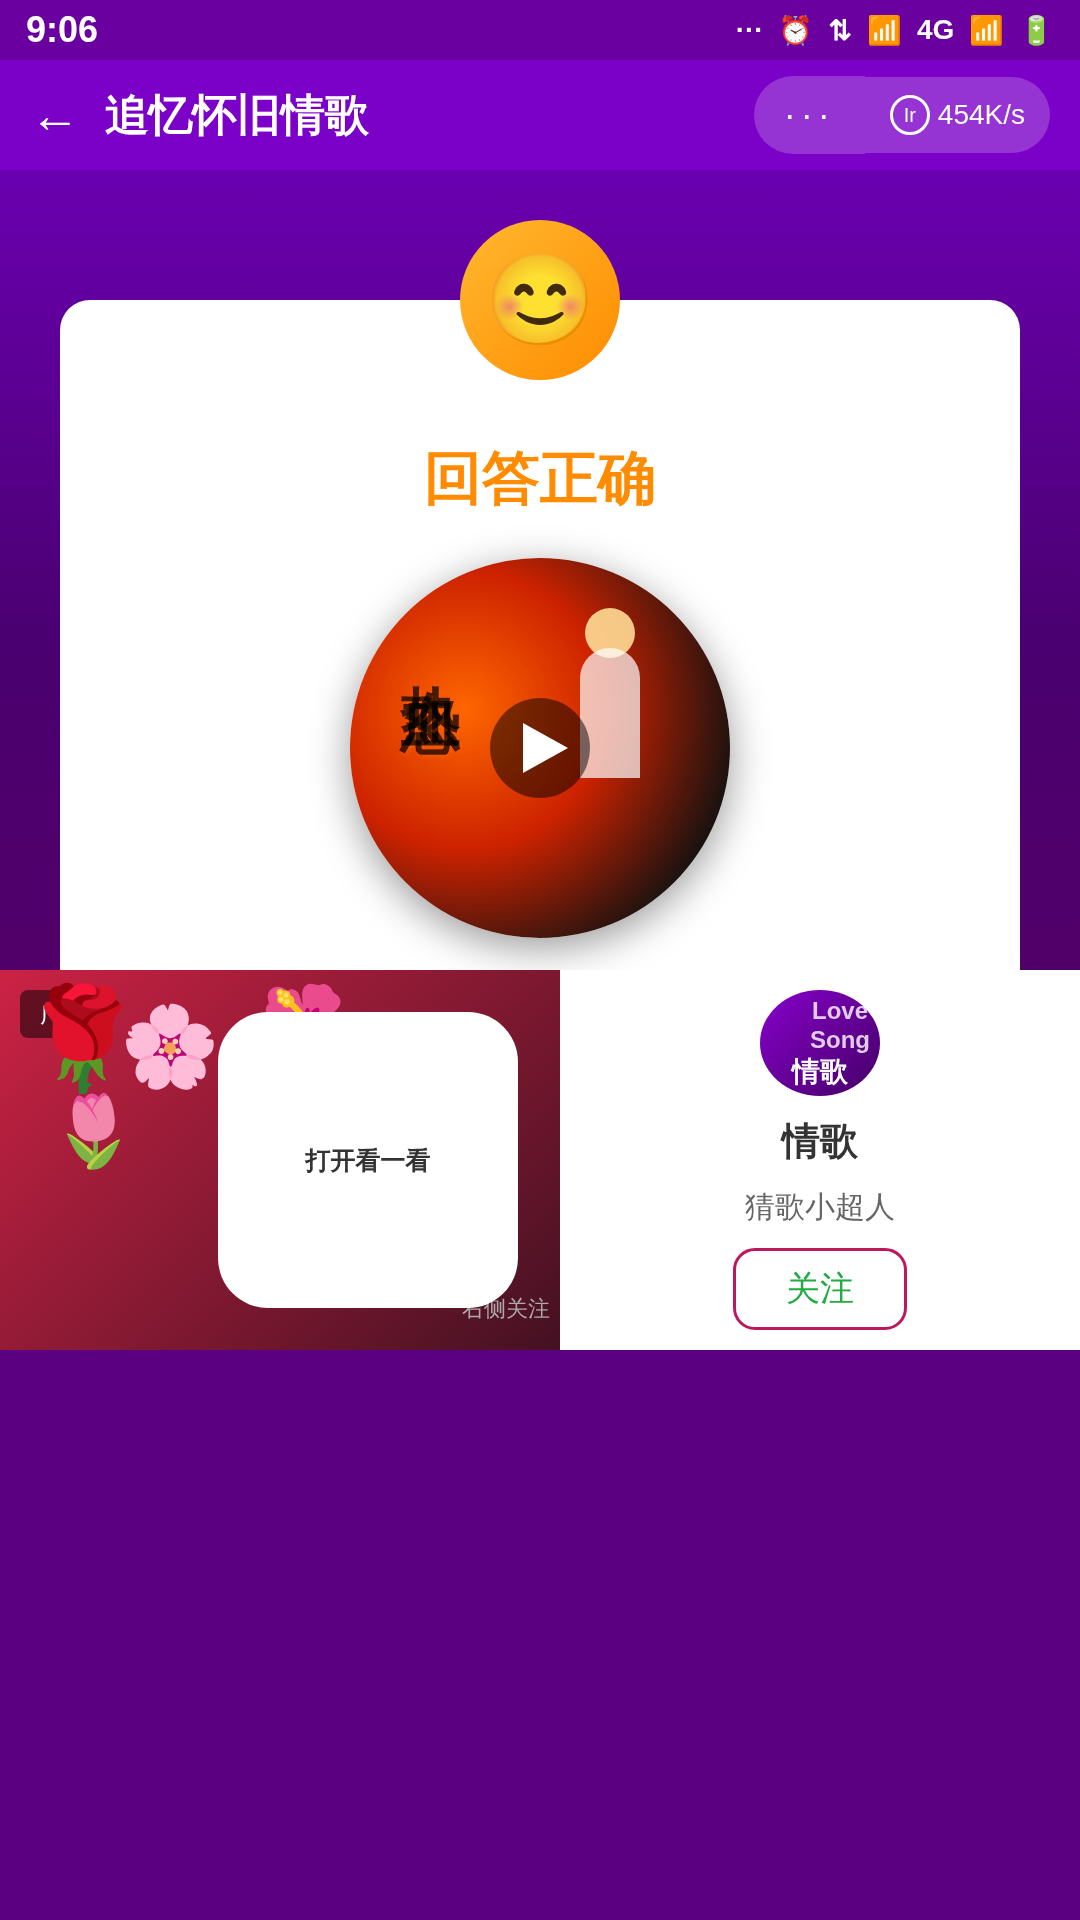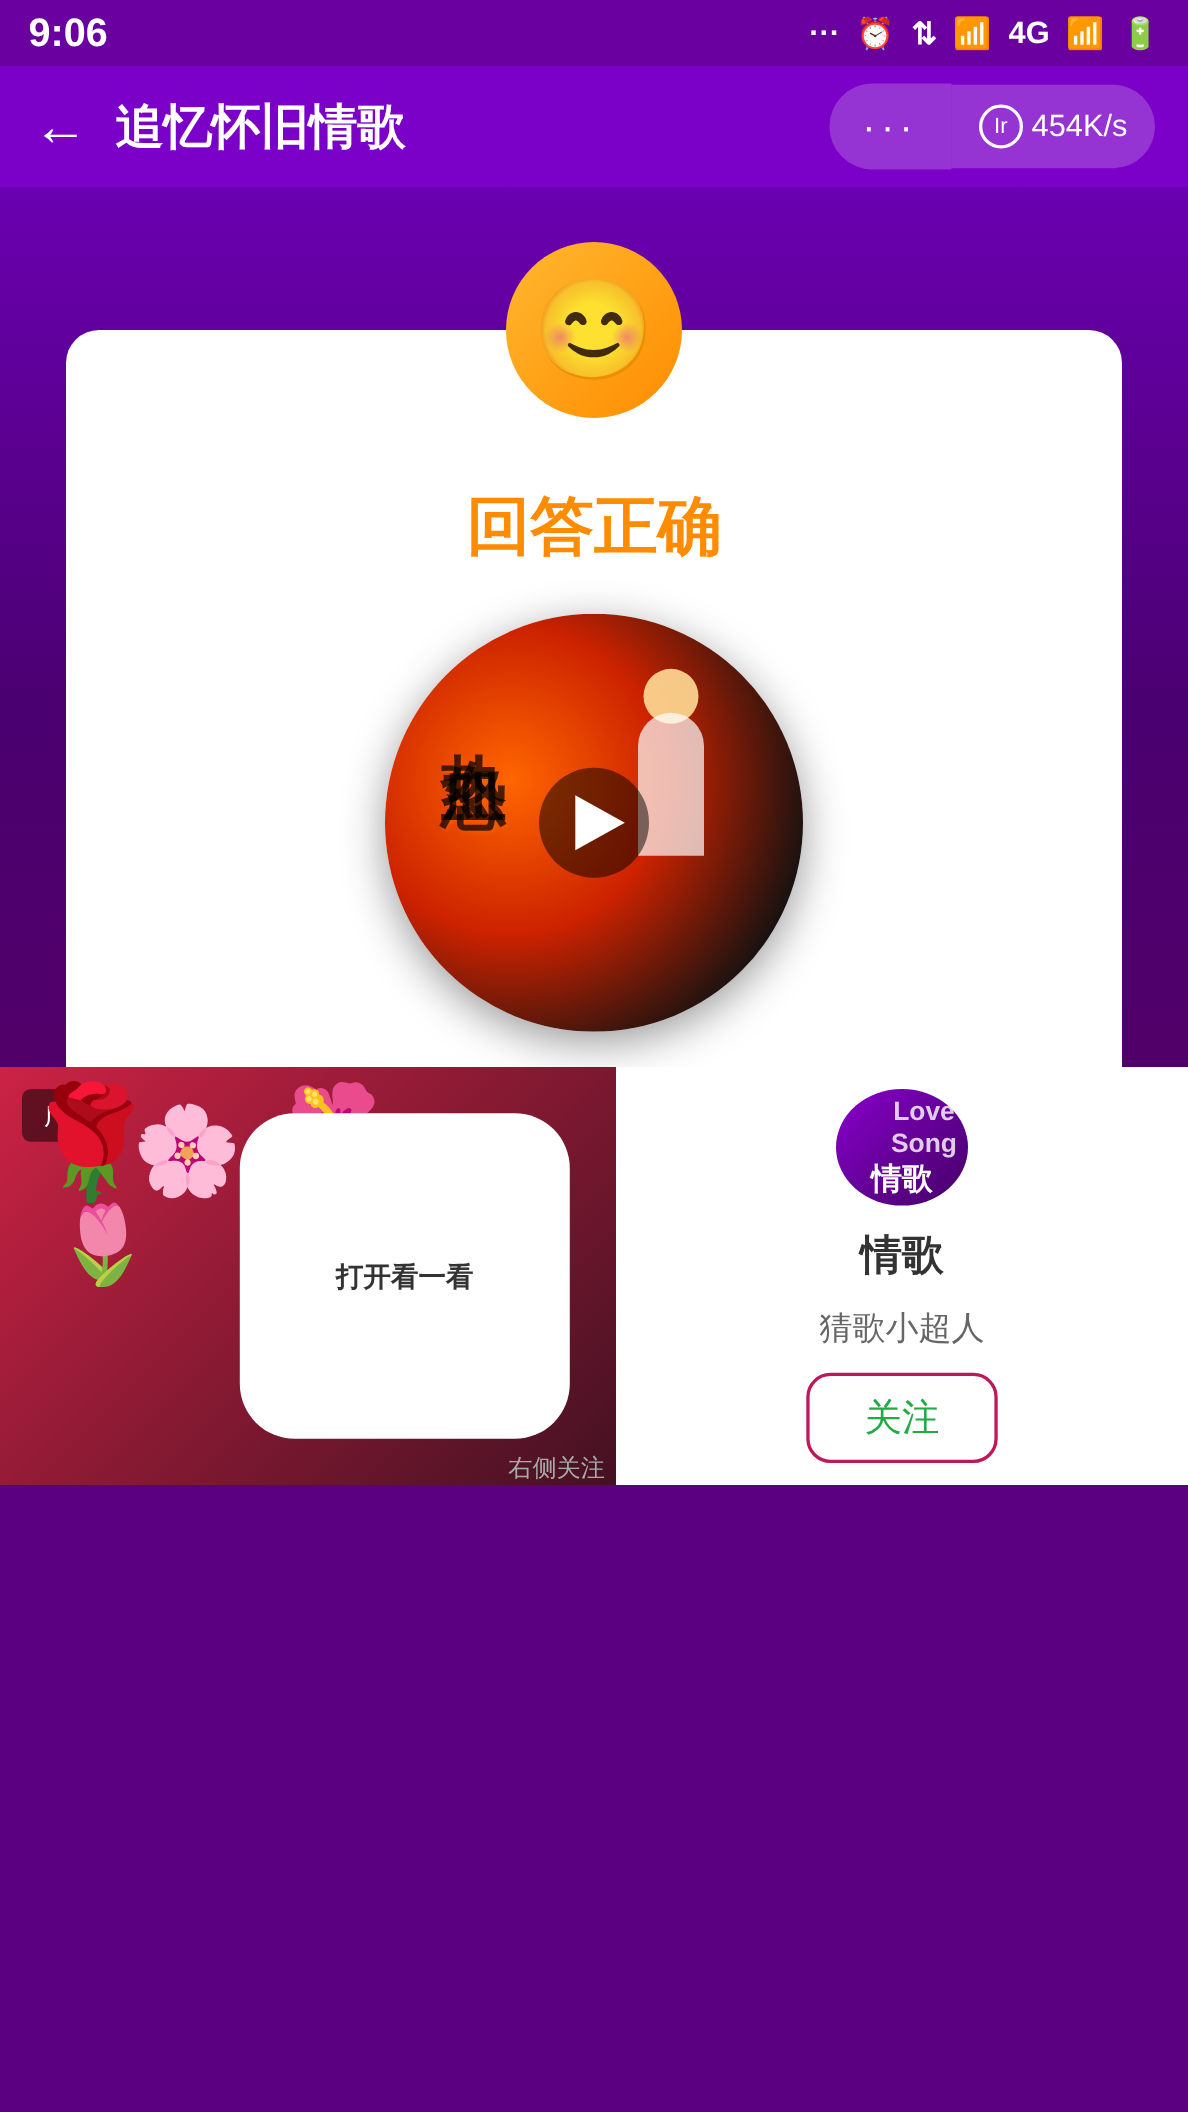--- a/index.html
+++ b/index.html
@@ -345,21 +345,21 @@
       display: flex;
       align-items: center;
       justify-content: center;
       cursor: pointer;
       position: relative;
       z-index: 2;
     }
 
     .ad-right-label {
       position: absolute;
-      bottom: 0;
+      bottom: 26px;
       right: 10px;
       color: #aaa;
       font-size: 22px;
     }
 
     .ad-right {
       width: 520px;
       height: 100%;
       background: white;
       display: flex;

